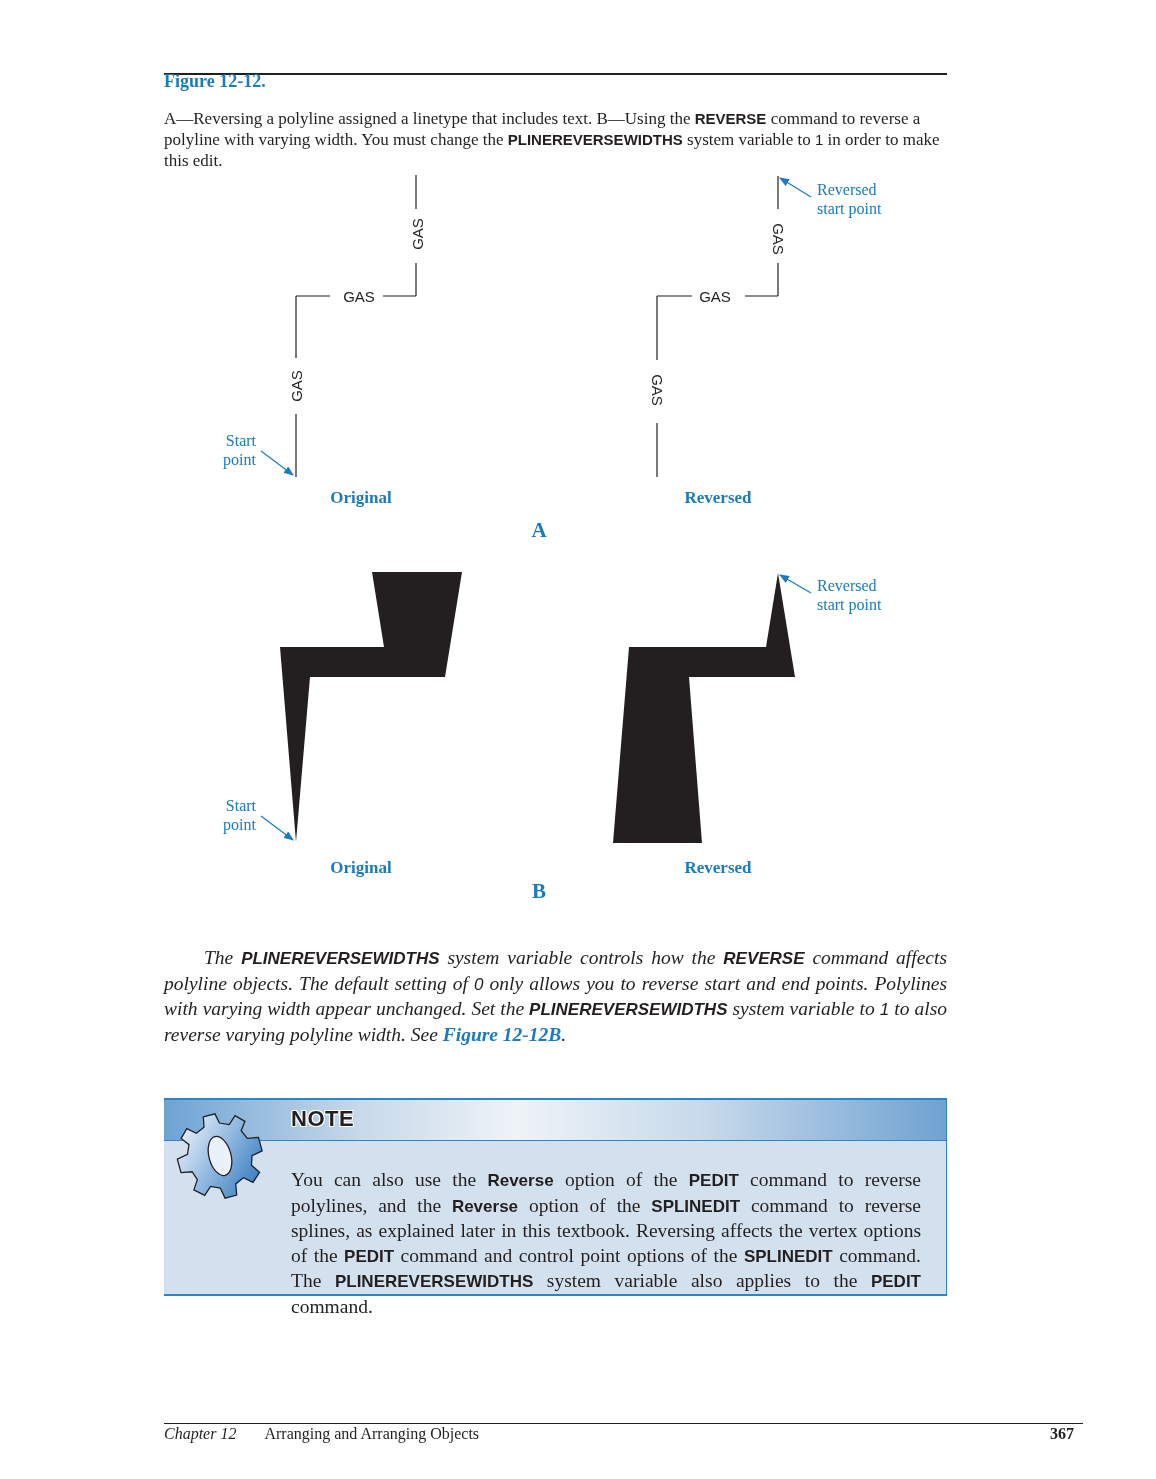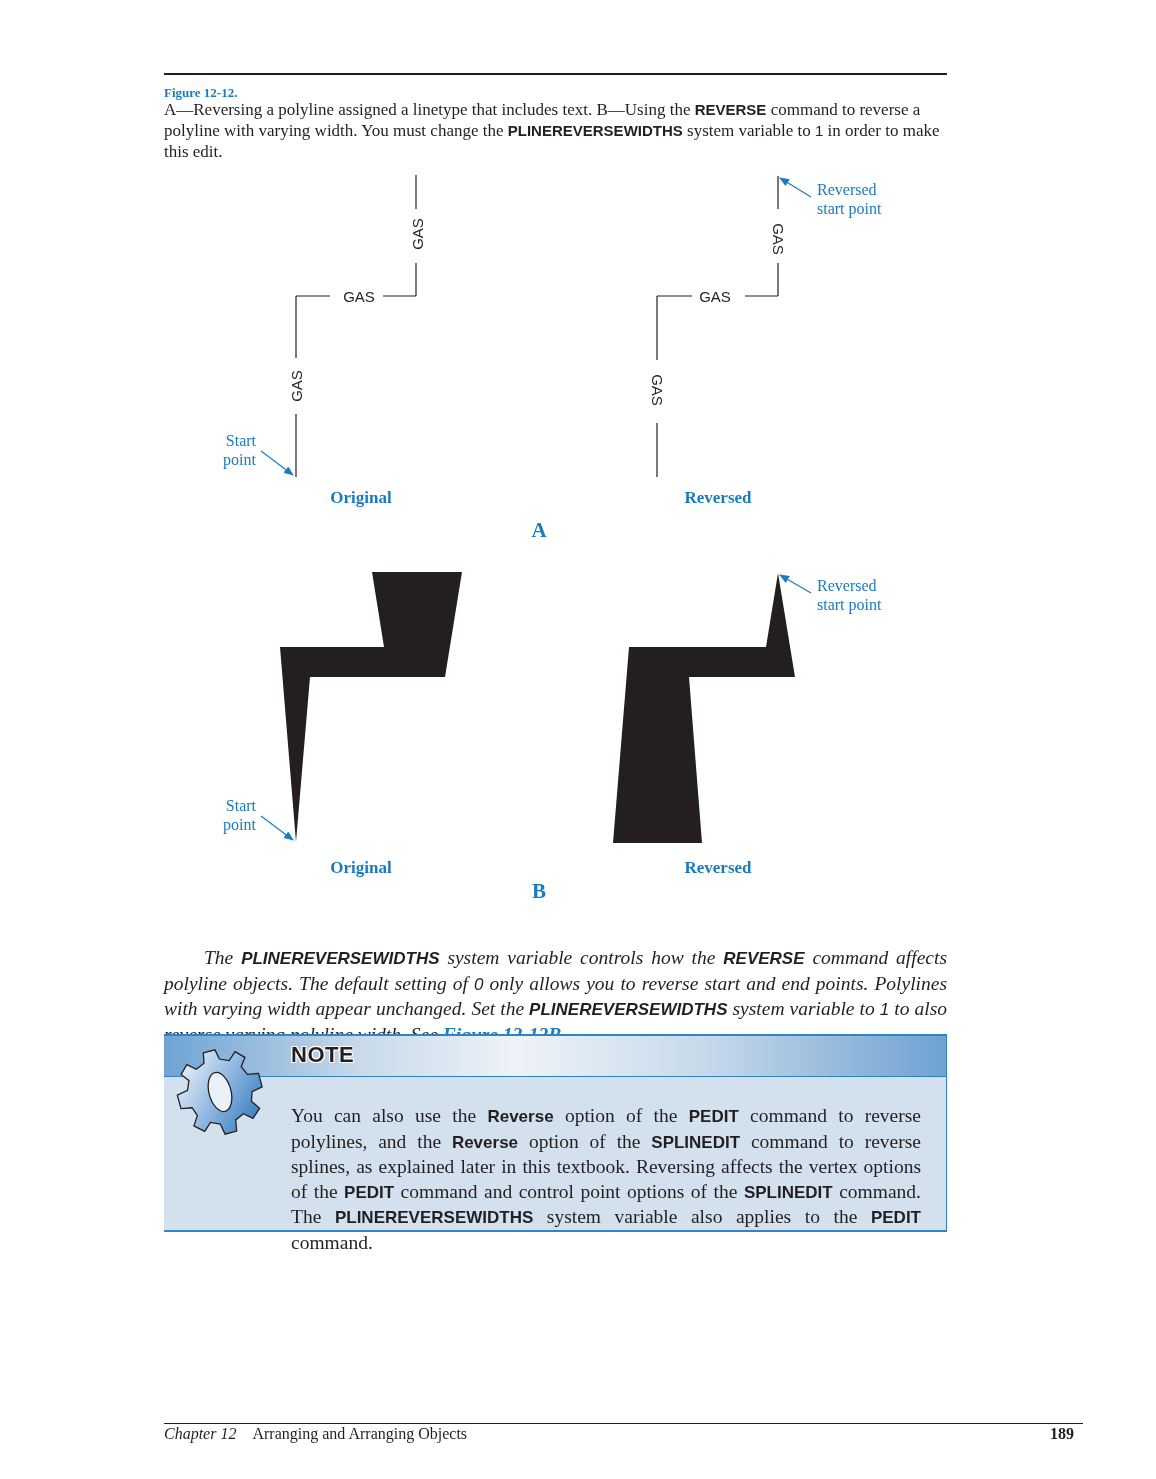--- a/index.html
+++ b/index.html
@@ -1,40 +1,40 @@
 <!DOCTYPE html>
 <html><head>
 <meta charset="utf-8">
 <style>
   html, body { margin:0; padding:0; background:#ffffff; }
   body { width:1156px; height:1479px; position:relative; overflow:hidden;
          font-family:"Liberation Serif", "DejaVu Serif", serif; color:#231f20; }
   .abs { position:absolute; }
   .rule-top { left:164px; top:73px; width:783px; height:2px; background:#231f20; }
-  .fig-title { left:164px; top:85px; font-size:13px; font-weight:bold; color:#1a7bbf; }
-  .caption { left:164px; top:99px; width:790px; font-size:17px; line-height:21px; }
+  .fig-title { left:164px; top:71px; font-size:18px; font-weight:bold; color:#1a7bbf; }
+  .caption { left:164px; top:108px; width:790px; font-size:17px; line-height:21px; }
   .cmd { font-family:"Liberation Sans", "DejaVu Sans", sans-serif; font-weight:bold; font-size:15px; }
   .mono-num { font-family:"Liberation Sans", sans-serif; font-size:15px; }
   svg.fig { position:absolute; left:0; top:0; }
   .body-text { left:164px; top:946px; width:783px; font-size:19.5px; line-height:24.6px; text-align:justify;font-style:italic; }
   .body-text .indent { display:inline-block; width:40px; }
   .link { color:#1a7bbf; font-weight:bold; }
-  .note { left:164px; top:1034px; width:782px; height:194px; background:#d3e1ee;
+  .note { left:164px; top:1098px; width:782px; height:194px; background:#d3e1ee;
           border-top:2px solid #2f84c4; border-bottom:2px solid #2f84c4; border-right:1px solid #2f84c4; }
   .note-head { position:absolute; left:0; top:0; width:782px; height:40px;
                background:linear-gradient(to right,#6ea3d4 0%, #c7d9ea 25%, #eef3f8 45%, #c5d8ea 70%, #6fa2d2 100%);
                border-bottom:1px solid #2f84c4; }
   .note-label { position:absolute; left:127px; top:6px; font-family:"Liberation Sans", sans-serif; font-weight:bold;
                 font-size:22px; color:#231f20; letter-spacing:0.5px;
                 text-shadow: -1px -1px 0 #fff, 1px -1px 0 #fff, -1px 1px 0 #fff, 1px 1px 0 #fff; }
   .note-text { position:absolute; left:127px; top:45px; width:630px; font-size:19.5px; line-height:24.6px; text-align:justify;margin-top:23px; }
   .gear { position:absolute; left:6px; top:6px; }
   .footer-rule { left:164px; top:1423px; width:919px; height:1px; background:#231f20; }
   .footer-left { left:164px; top:1425px; font-size:16px; }
-  .footer-left i { margin-right:16px; }
+  .footer-left i { margin-right:28px; }
   .footer-right { left:1050px; top:1425px; font-size:16px; font-weight:bold; }
   .gas { font-family:"Liberation Sans", "DejaVu Sans", sans-serif; font-size:15px; fill:#231f20; }
   .blue-lbl { font-family:"Liberation Serif", serif; font-size:16px; fill:#1a7bbf; }
   .blue-bold { font-family:"Liberation Serif", serif; font-size:17px; font-weight:bold; fill:#1a7bbf; }
   .blue-big { font-family:"Liberation Serif", serif; font-size:21px; font-weight:bold; fill:#1a7bbf; }
 </style>
 </head>
 <body>
 
 <div class="abs rule-top"></div>
@@ -123,13 +123,13 @@
     </g>
   </svg>
   <div class="note-label">NOTE</div>
   <div class="note-text">
     <span>You can also use the </span><span class="cmd" style="font-size:17px">Reverse</span><span> option of the </span><span class="cmd" style="font-size:17px">PEDIT</span><span> command to reverse polylines, and the </span><span class="cmd" style="font-size:17px">Reverse</span><span> option of the </span><span class="cmd" style="font-size:17px">SPLINEDIT</span><span> command to reverse splines, as explained later in this textbook. Reversing affects the vertex options of the </span><span class="cmd" style="font-size:17px">PEDIT</span><span> command and control point options of the </span><span class="cmd" style="font-size:17px">SPLINEDIT</span><span> command. The </span><span class="cmd" style="font-size:17px">PLINEREVERSEWIDTHS</span><span> system variable also applies to the </span><span class="cmd" style="font-size:17px">PEDIT</span><span> command.</span>
   </div>
 </div>
 
 <div class="abs footer-rule"></div>
 <div class="abs footer-left"><i>Chapter 12</i><span>Arranging and Arranging Objects</span></div>
-<div class="abs footer-right">189</div>
+<div class="abs footer-right">367</div>
 
 </body></html>

